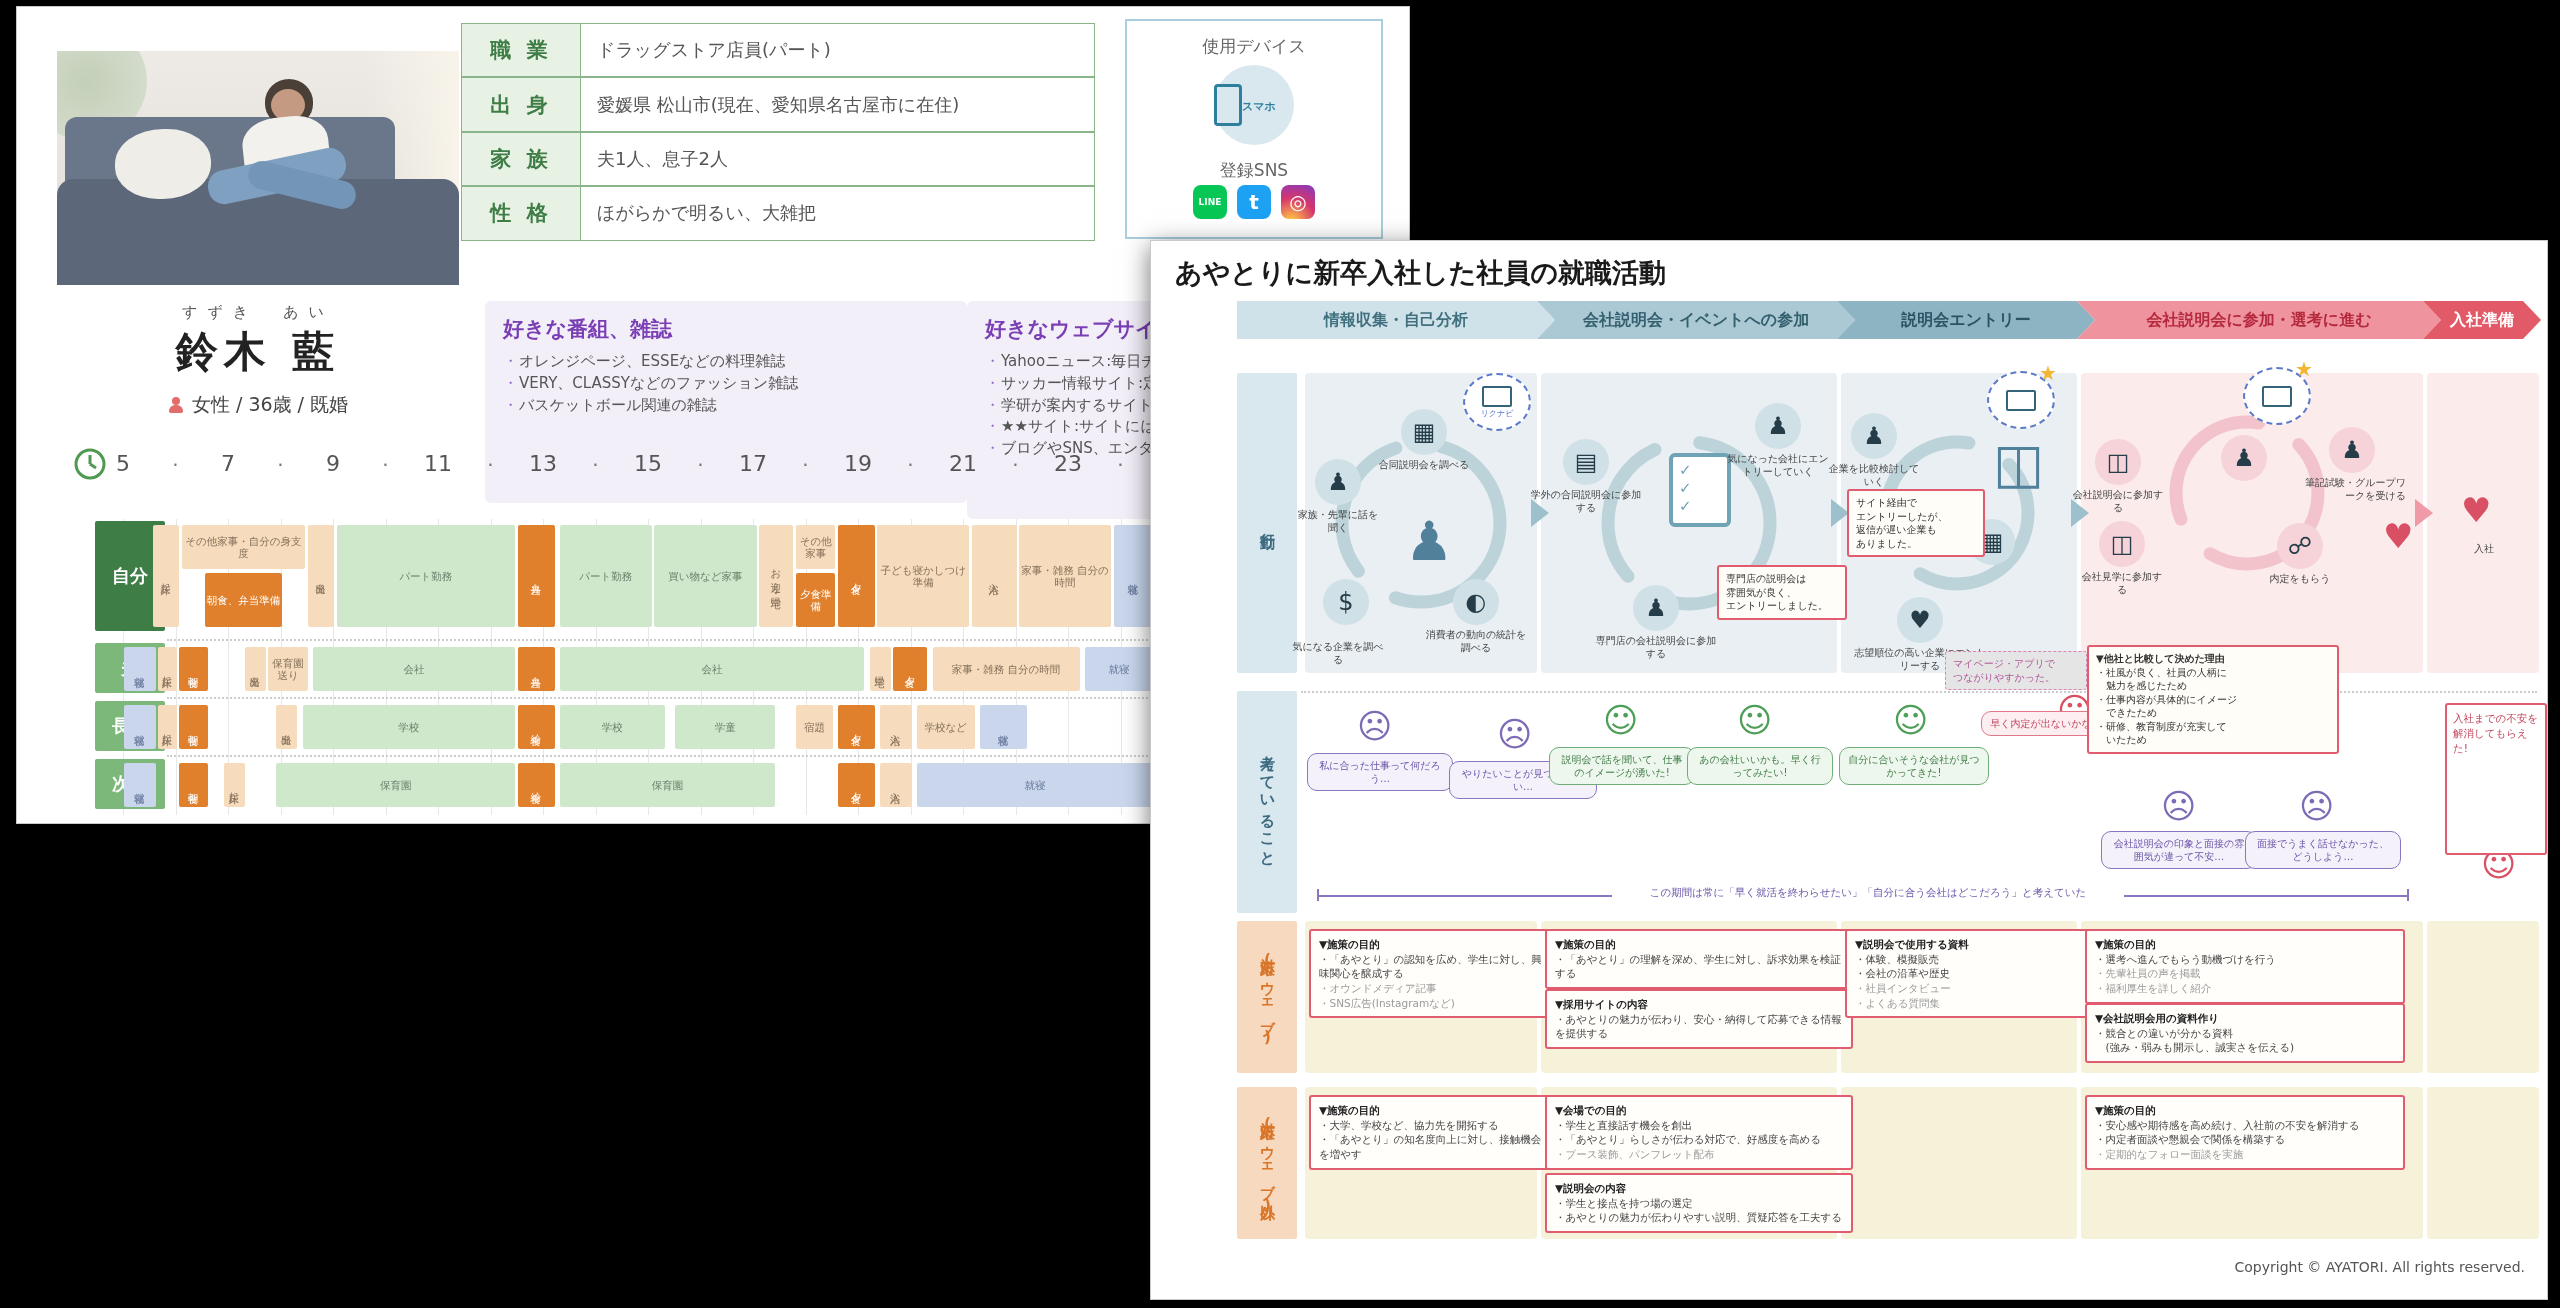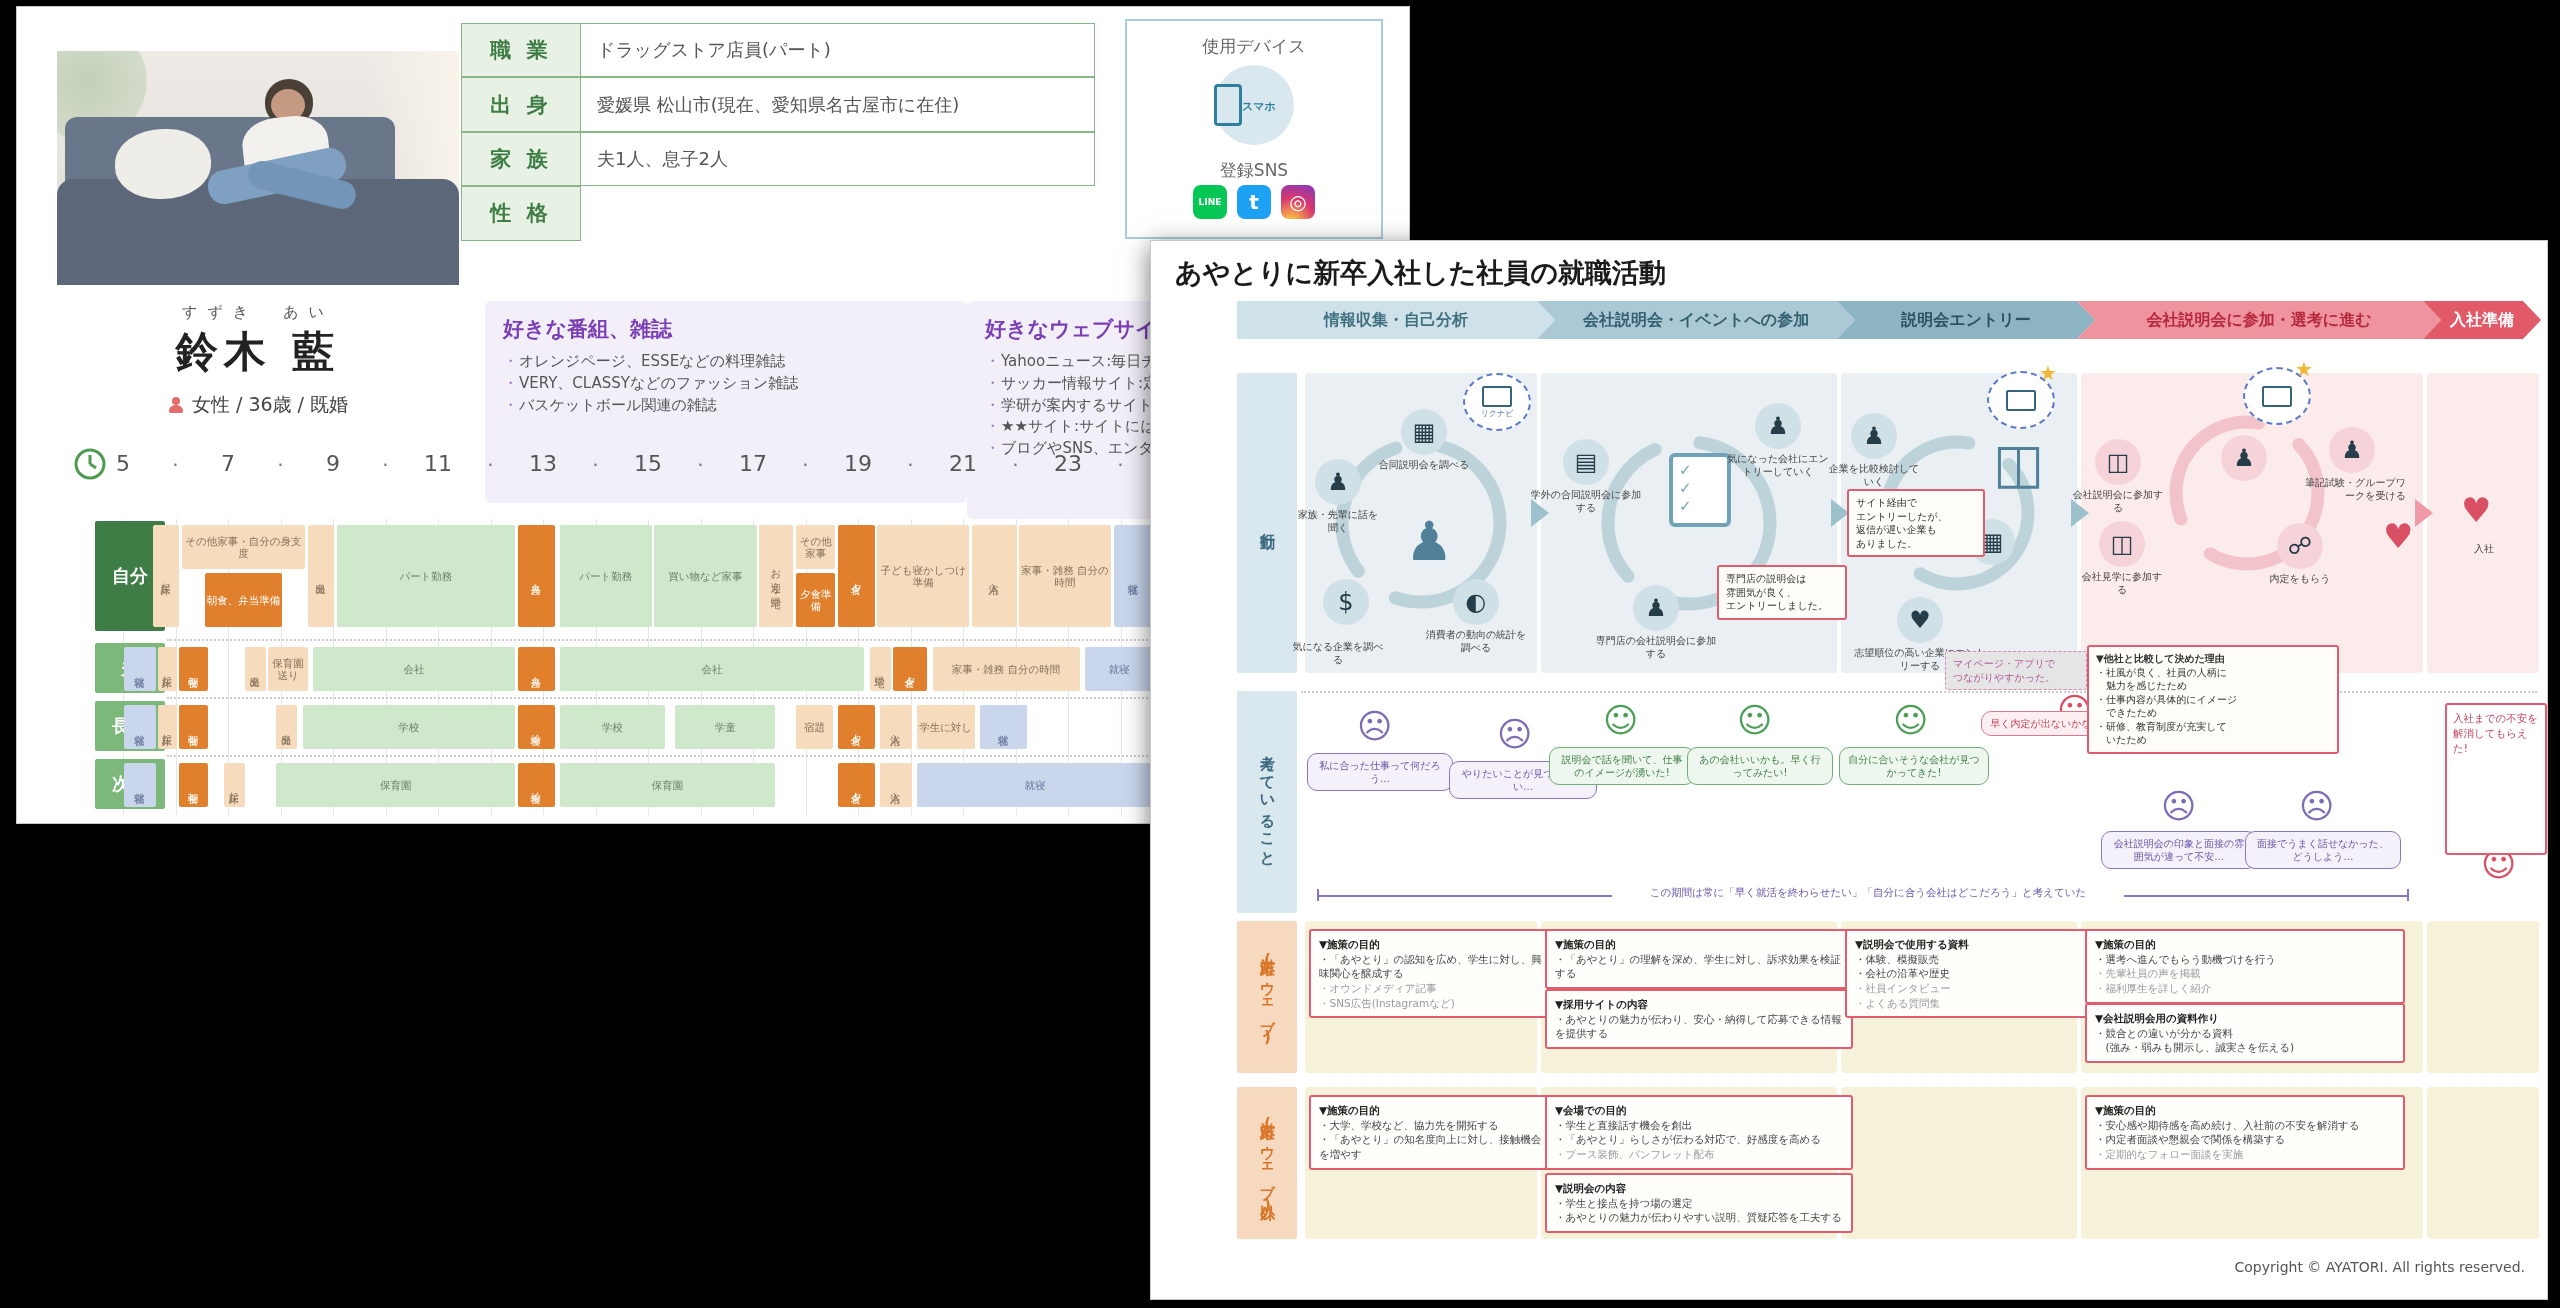--- a/index.html
+++ b/index.html
@@ -84,20 +84,21 @@
         <div class="ptable-row" style="top: 54.4px; height: 54.4px;">
           <div class="ptable-label">出 身</div>
           <div class="ptable-value">愛媛県 松山市(現在、愛知県名古屋市に在住)</div>
         </div>
         <div class="ptable-row" style="top: 108.8px; height: 54.4px;">
           <div class="ptable-label">家 族</div>
           <div class="ptable-value">夫1人、息子2人</div>
         </div>
         <div class="ptable-row" style="top: 163.2px; height: 54.4px;">
           <div class="ptable-label">性 格</div>
+          <div class="ptable-value">ほがらかで明るい、大雑把</div>
         </div>
       </div>
 
     <div class="abs" style="left:1108px;top:12px;width:254px;height:216px;border:2px solid #a9cedd;background:#fff;">
       <div class="abs" style="left:0;top:14px;width:100%;text-align:center;color:#666;font-size:17px;">使用デバイス</div>
       <div class="abs" style="left:87px;top:44px;width:80px;height:80px;border-radius:50%;background:#d9e8ef;display:flex;flex-direction:row;align-items:center;justify-content:flex-start;">
         <div style="width:22px;height:36px;border:3px solid #2e7f9e;border-radius:4px;"></div>
         <div style="color:#2e7f9e;font-size:11px;margin-top:3px;font-weight:bold;">スマホ</div>
       </div>
       <div class="abs" style="left:0;top:138px;width:100%;text-align:center;color:#666;font-size:17px;">登録SNS</div>
@@ -225,21 +226,21 @@
           <div class="blk c-beige v" style="left: 141.125px; width: 16.375px; top: 698px; height: 42px;">起床</div>
           <div class="blk c-orange v" style="left: 162.125px; width: 26.875px; top: 698px; height: 42px;">朝食</div>
           <div class="blk c-beige v" style="left: 259.25px; width: 19px; top: 698px; height: 42px;">出発</div>
           <div class="blk c-green" style="left: 285.5px; width: 210.625px; top: 698px; height: 42px;">学校</div>
           <div class="blk c-orange v" style="left: 500.75px; width: 34.75px; top: 698px; height: 42px;">給食</div>
           <div class="blk c-green" style="left: 542.75px; width: 103px; top: 698px; height: 42px;">学校</div>
           <div class="blk c-green" style="left: 658.25px; width: 97.75px; top: 698px; height: 42px;">学童</div>
           <div class="blk c-beige" style="left: 779px; width: 34.75px; top: 698px; height: 42px;">宿題</div>
           <div class="blk c-orange v" style="left: 821px; width: 34.75px; top: 698px; height: 42px;">夕食</div>
           <div class="blk c-beige v" style="left: 863px; width: 29.5px; top: 698px; height: 42px;">入浴</div>
-          <div class="blk c-beige" style="left: 899.75px; width: 55.75px; top: 698px; height: 42px;">学生に対し</div>
+          <div class="blk c-beige" style="left: 899.75px; width: 55.75px; top: 698px; height: 42px;">学校など</div>
           <div class="blk c-blue v" style="left: 962.75px; width: 45.25px; top: 698px; height: 42px;">就寝</div>
           <div class="blk c-blue v" style="left: 107px; width: 29.5px; top: 756px; height: 42px;">就寝</div>
           <div class="blk c-orange v" style="left: 162.125px; width: 26.875px; top: 756px; height: 42px;">朝食</div>
           <div class="blk c-beige v" style="left: 206.75px; width: 19px; top: 756px; height: 42px;">起床</div>
           <div class="blk c-green" style="left: 259.25px; width: 236.875px; top: 756px; height: 42px;">保育園</div>
           <div class="blk c-orange v" style="left: 500.75px; width: 34.75px; top: 756px; height: 42px;">給食</div>
           <div class="blk c-green" style="left: 542.75px; width: 213.25px; top: 756px; height: 42px;">保育園</div>
           <div class="blk c-orange v" style="left: 821px; width: 34.75px; top: 756px; height: 42px;">夕食</div>
           <div class="blk c-beige v" style="left: 863px; width: 29.5px; top: 756px; height: 42px;">入浴</div>
           <div class="blk c-blue" style="left: 899.75px; width: 234.25px; top: 756px; height: 42px;">就寝</div>

